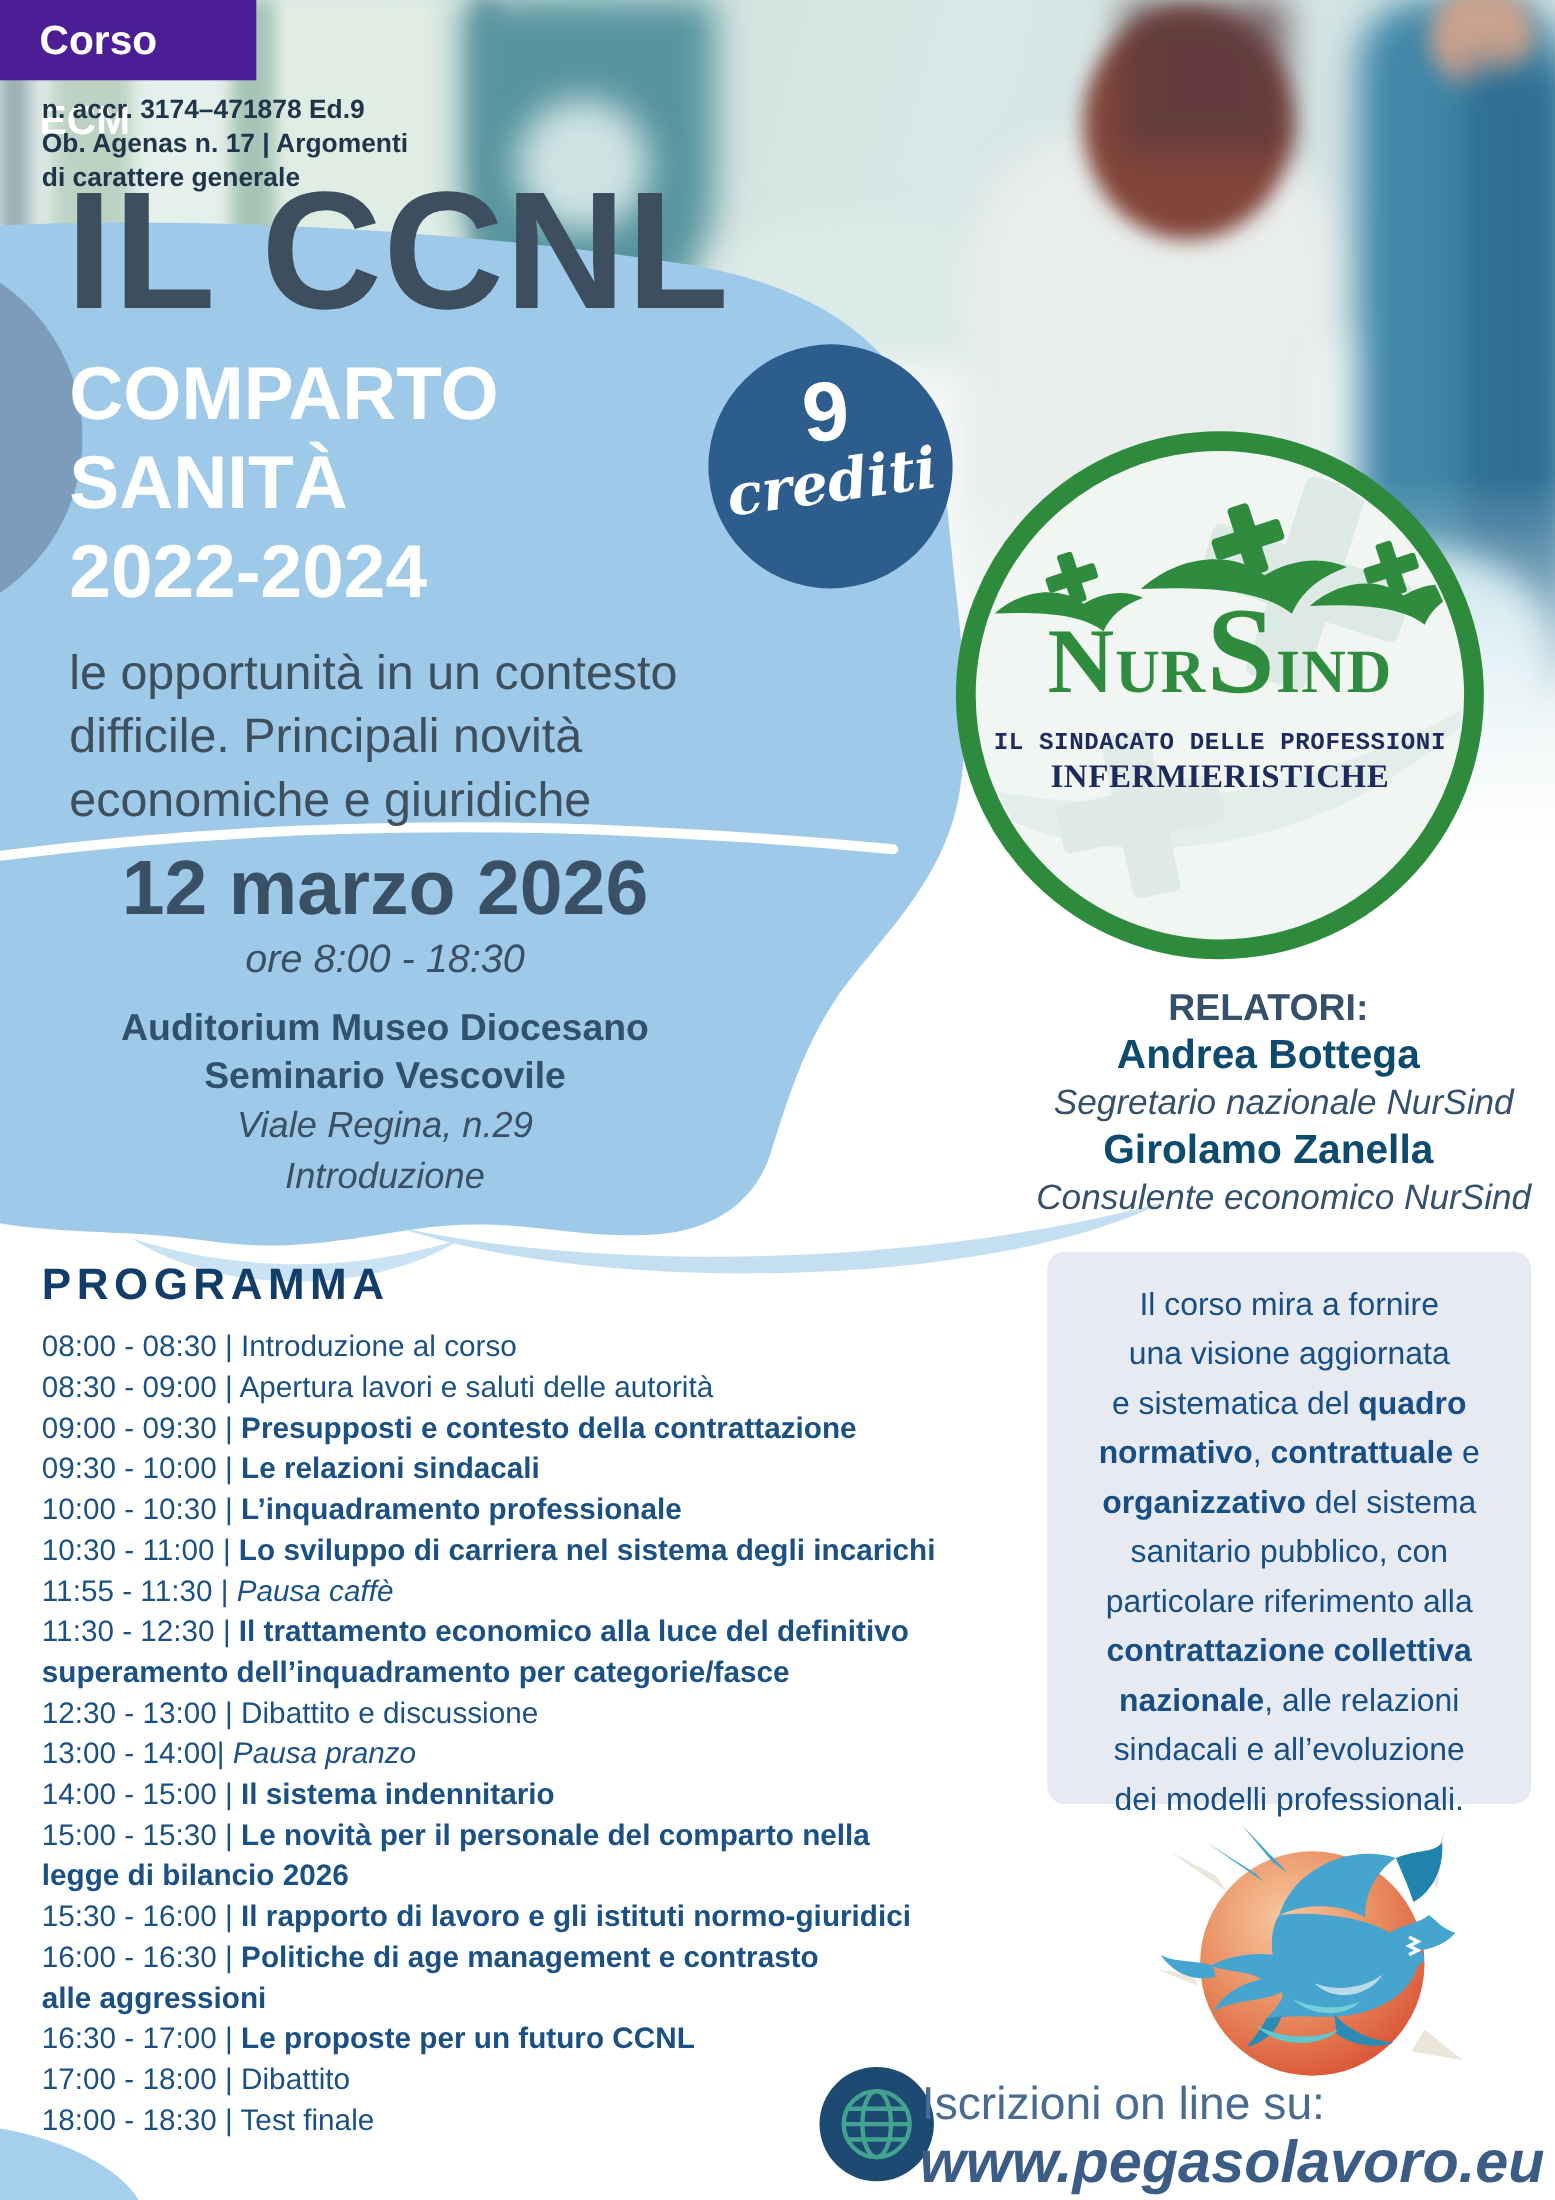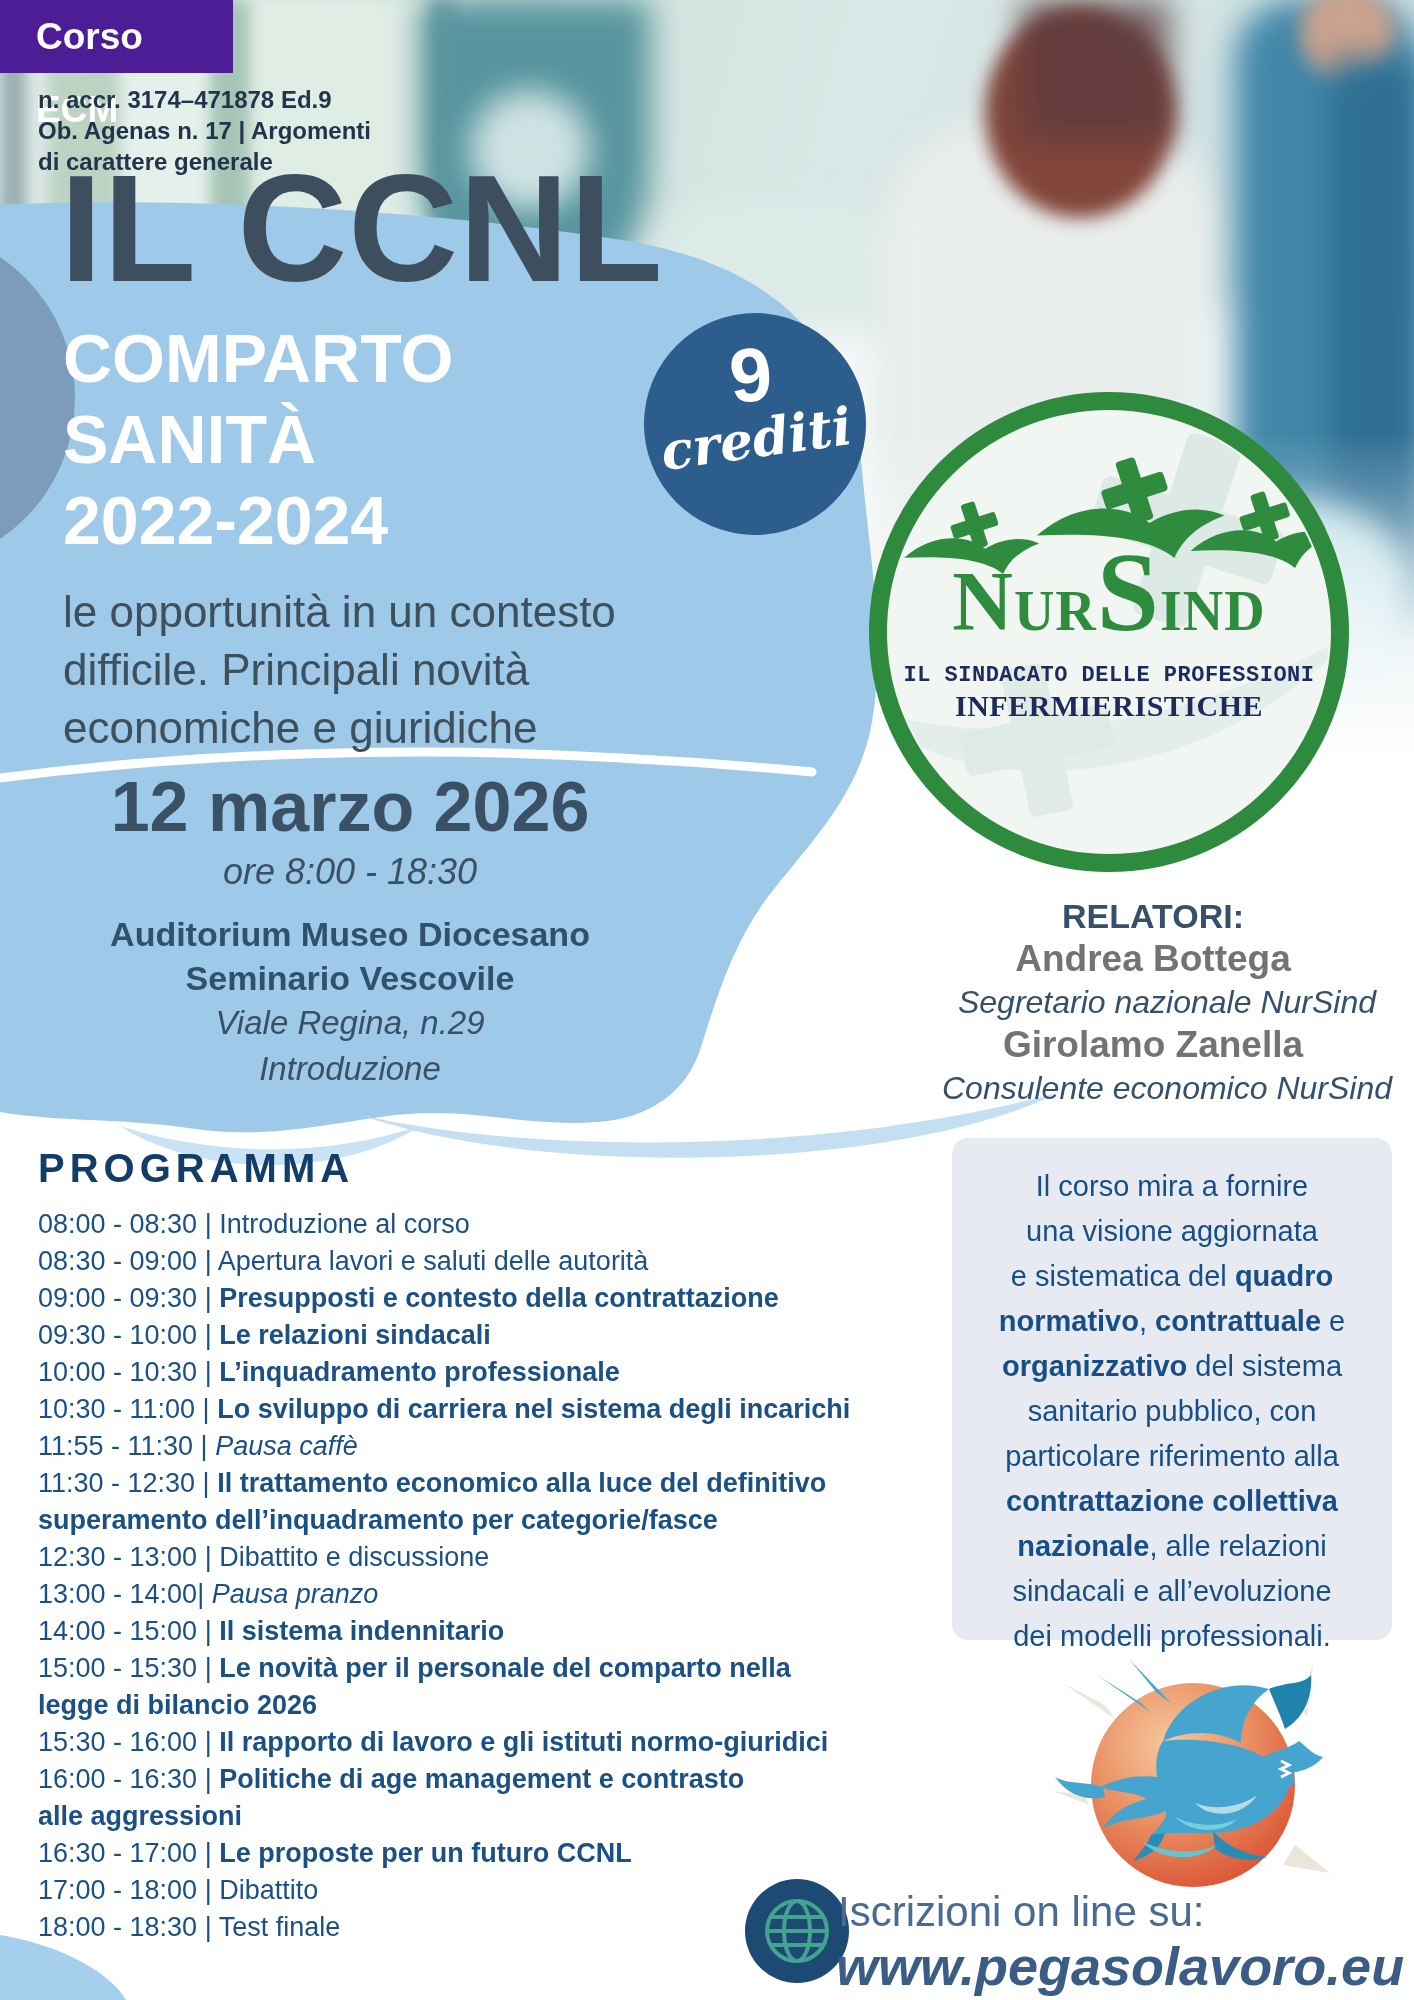--- a/index.html
+++ b/index.html
@@ -43,21 +43,21 @@
   .logo .wm-b{font-size:56px;}
   .logo .wm-c{font-size:112px;}
   .logo .tag1{margin-top:6px;font-family:Liberation Mono, monospace;font-weight:700;
               font-size:22px;letter-spacing:.5px;color:#1d2a5c;line-height:26px;}
   .logo .tag2{font-family:"Liberation Serif", serif;font-weight:700;font-size:30px;
               letter-spacing:.5px;color:#1d2a5c;line-height:34px;}
   .logo svg.marks{position:absolute;left:0;top:0;}
   
   .speakers{right:22px;top:896px;text-align:center;color:#35506b;}
   .speakers .head{font-size:34px;font-weight:700;line-height:40px;}
-  .speakers .name{font-size:37px;font-weight:700;line-height:46px;color:#737373;}
+  .speakers .name{font-size:37px;font-weight:700;line-height:46px;color:#0c4a6e;}
   .speakers .role{font-size:32px;font-style:italic;line-height:40px;margin-left:28px;}
   
   .prog-head{left:38px;top:1146px;font-size:40px;font-weight:700;letter-spacing:5px;color:#123d68;}
   .prog-list{left:38px;top:1206px;width:912px;}
   .prog-row{font-size:27px;line-height:37px;color:#1b5085;white-space:pre-wrap;}
   .t-bold{font-weight:700;}
   .t-italic{font-style:italic;}
   
   .desc{left:952px;top:1138px;width:440px;height:502px;background:#e7ebf1;border-radius:16px;
         box-sizing:border-box;padding:26px 14px 0 14px;text-align:center;

